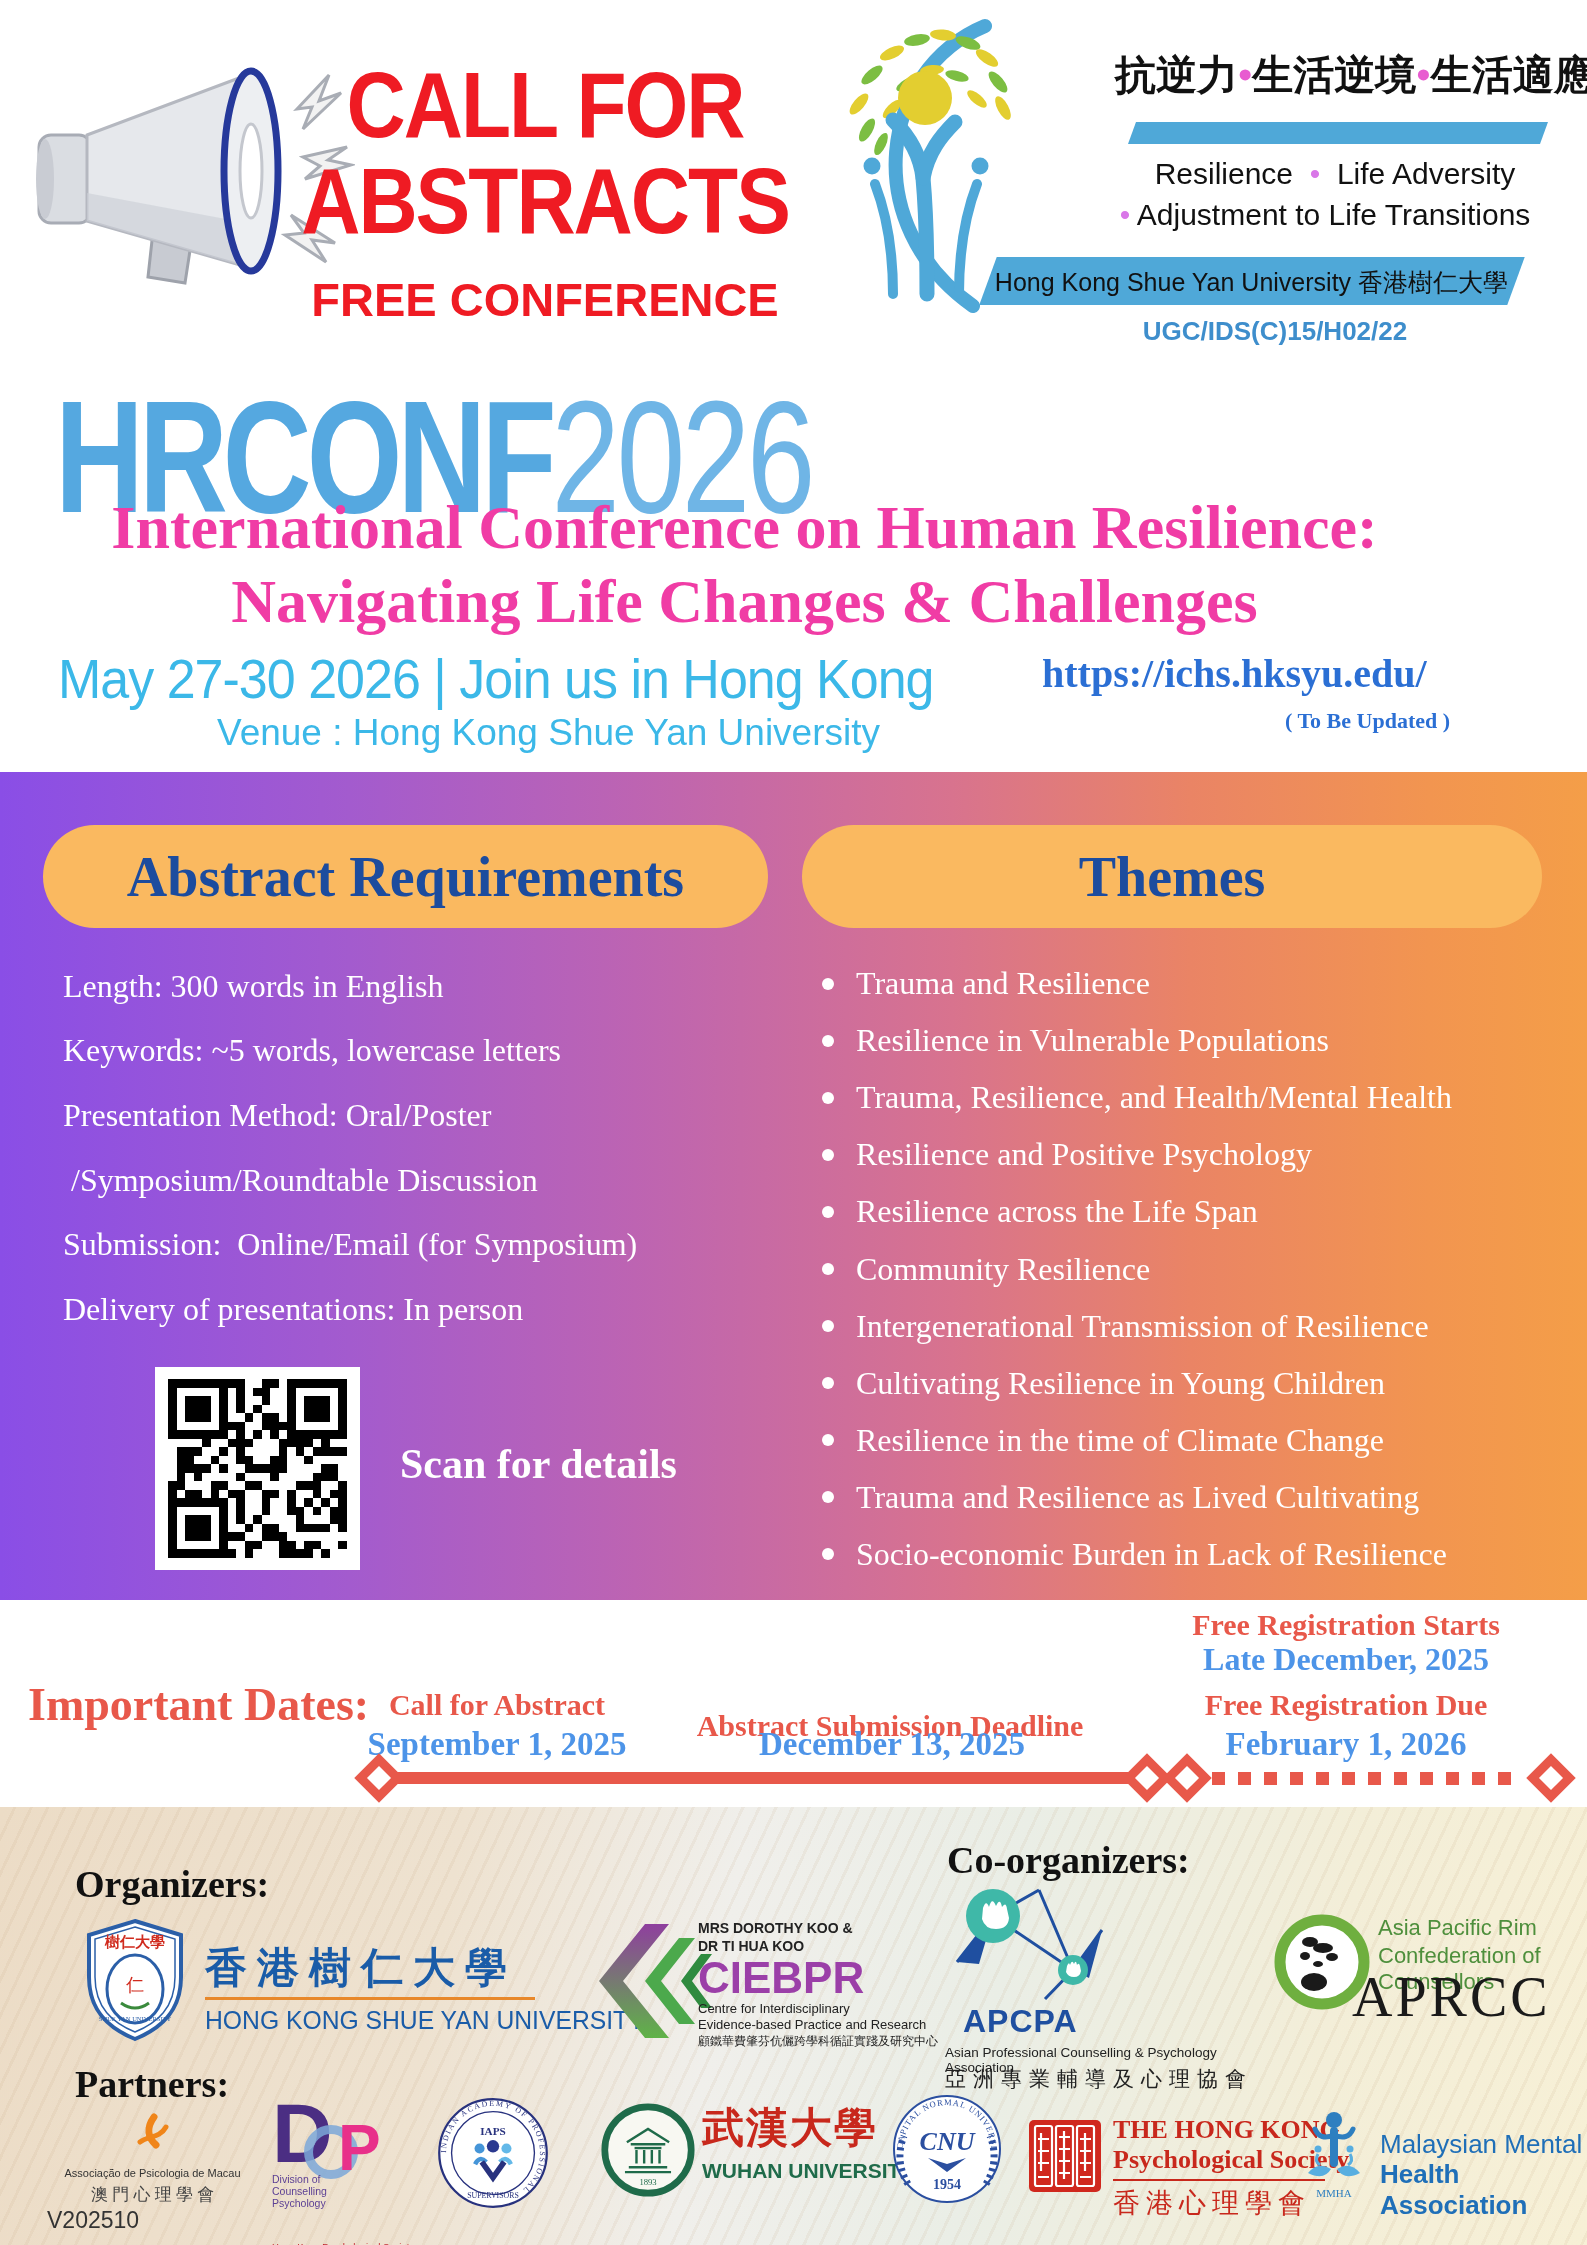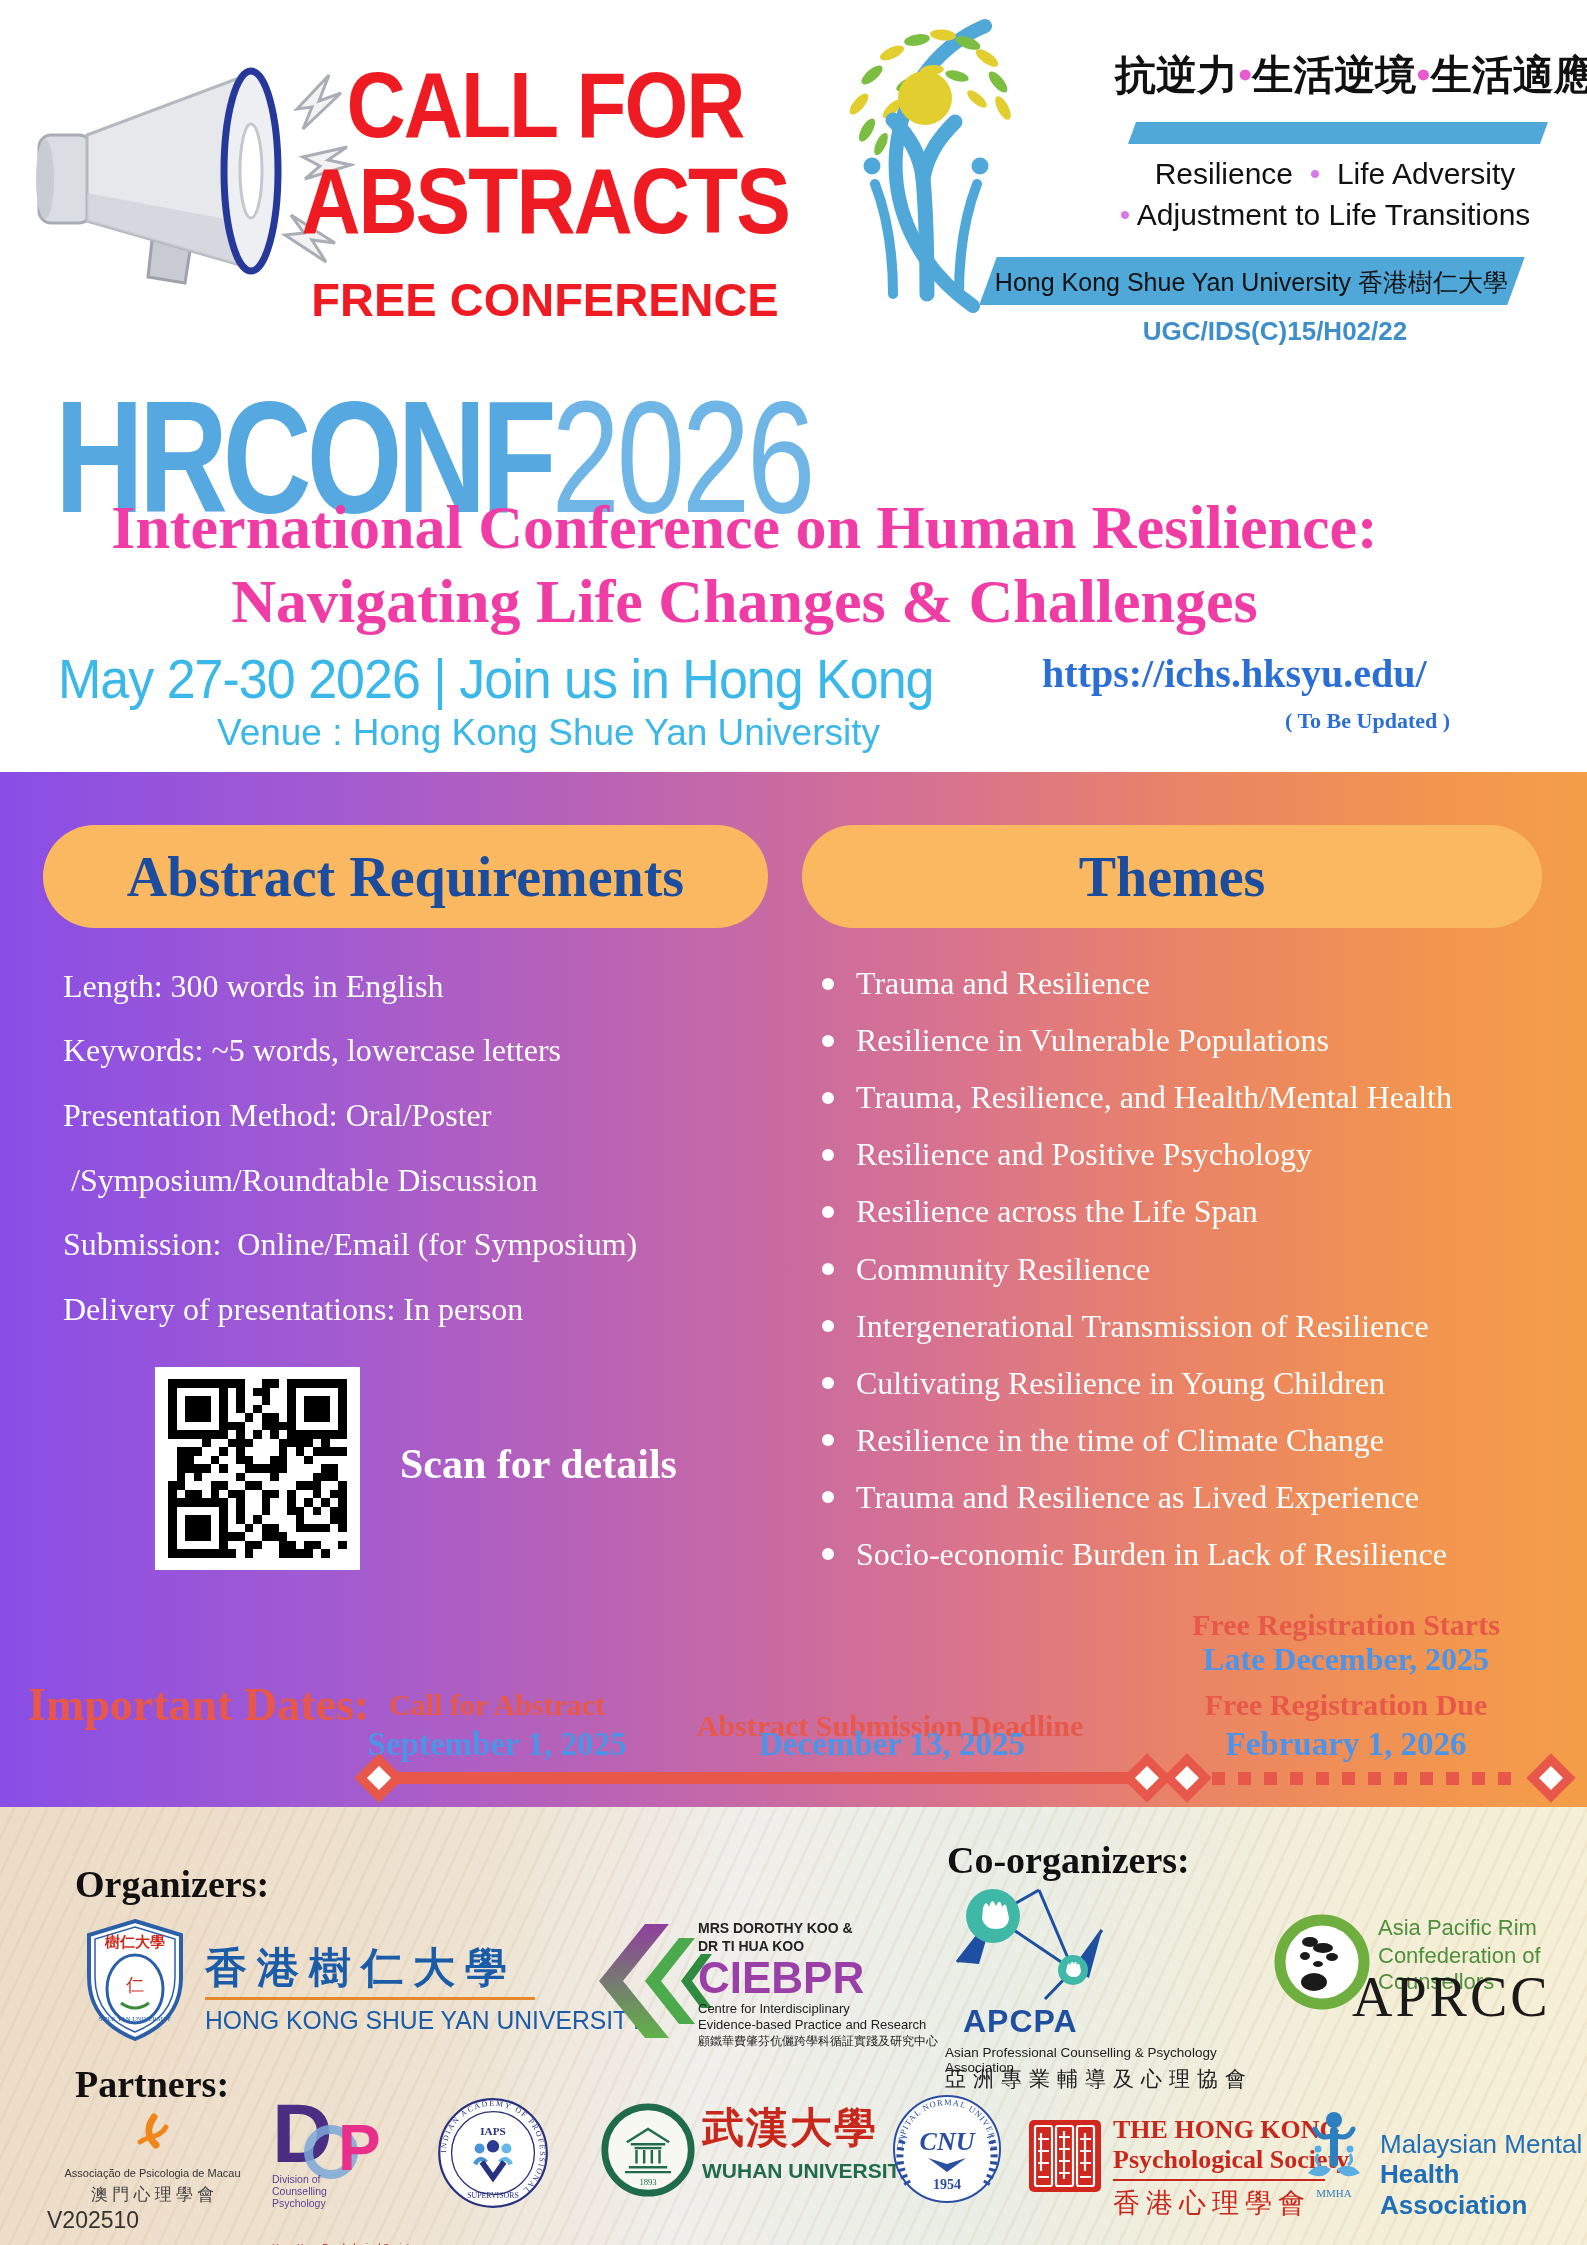--- a/index.html
+++ b/index.html
@@ -9,21 +9,21 @@
   .sans{font-family:"Liberation Sans", sans-serif;}
 
   
   .call{color:#ef1b23;font-weight:bold;text-align:center;line-height:1;
         font-family:"Liberation Sans", sans-serif;letter-spacing:-2px;}
   .pinkttl{color:#f03ca5;font-weight:bold;text-align:center;width:1489px;}
   .lightblue{color:#3bb8e8;}
   .urlblue{color:#2b6fd4;font-weight:bold;}
 
   
-  #band{left:0;top:772px;width:1587px;height:1035px;
+  #band{left:0;top:772px;width:1587px;height:828px;
     background:linear-gradient(90deg,#8a4ee6 0%,#a35bce 22%,#bd64b2 40%,#d8738e 60%,#ea8465 75%,#f29550 90%,#f49e48 100%);}
   .pill{position:absolute;top:53px;height:103px;background:#fab960;border-radius:52px;
         display:flex;align-items:center;justify-content:center;
         color:#1c4c9e;font-weight:bold;font-size:56px;font-family:"Liberation Serif",serif;}
   .req-line{height:64.6px;display:flex;align-items:center;color:#ffffff;font-size:32px;white-space:pre;}
   .req-line b{font-weight:normal;}
   .theme-item{height:57.1px;display:flex;align-items:center;color:#ffffff;font-size:32px;}
   .theme-item .bullet{width:12px;height:12px;border-radius:50%;background:#fff;margin-right:22px;flex:none;}
 
   
@@ -414,21 +414,21 @@
       <div class="theme-item">
           <span class="bullet"></span>
           <span>Cultivating Resilience in Young Children</span>
         </div>
       <div class="theme-item">
           <span class="bullet"></span>
           <span>Resilience in the time of Climate Change</span>
         </div>
       <div class="theme-item">
           <span class="bullet"></span>
-          <span>Trauma and Resilience as Lived Experience</span>
+          <span>Trauma and Resilience as Lived Cultivating</span>
         </div>
       <div class="theme-item">
           <span class="bullet"></span>
           <span>Socio-economic Burden in Lack of Resilience</span>
         </div>
     </div>
   </div>
 
   <div class="abs" style="left:28px;top:1678px;font-size:46px;font-weight:bold;color:#e8584a;">Important Dates:</div>
 

